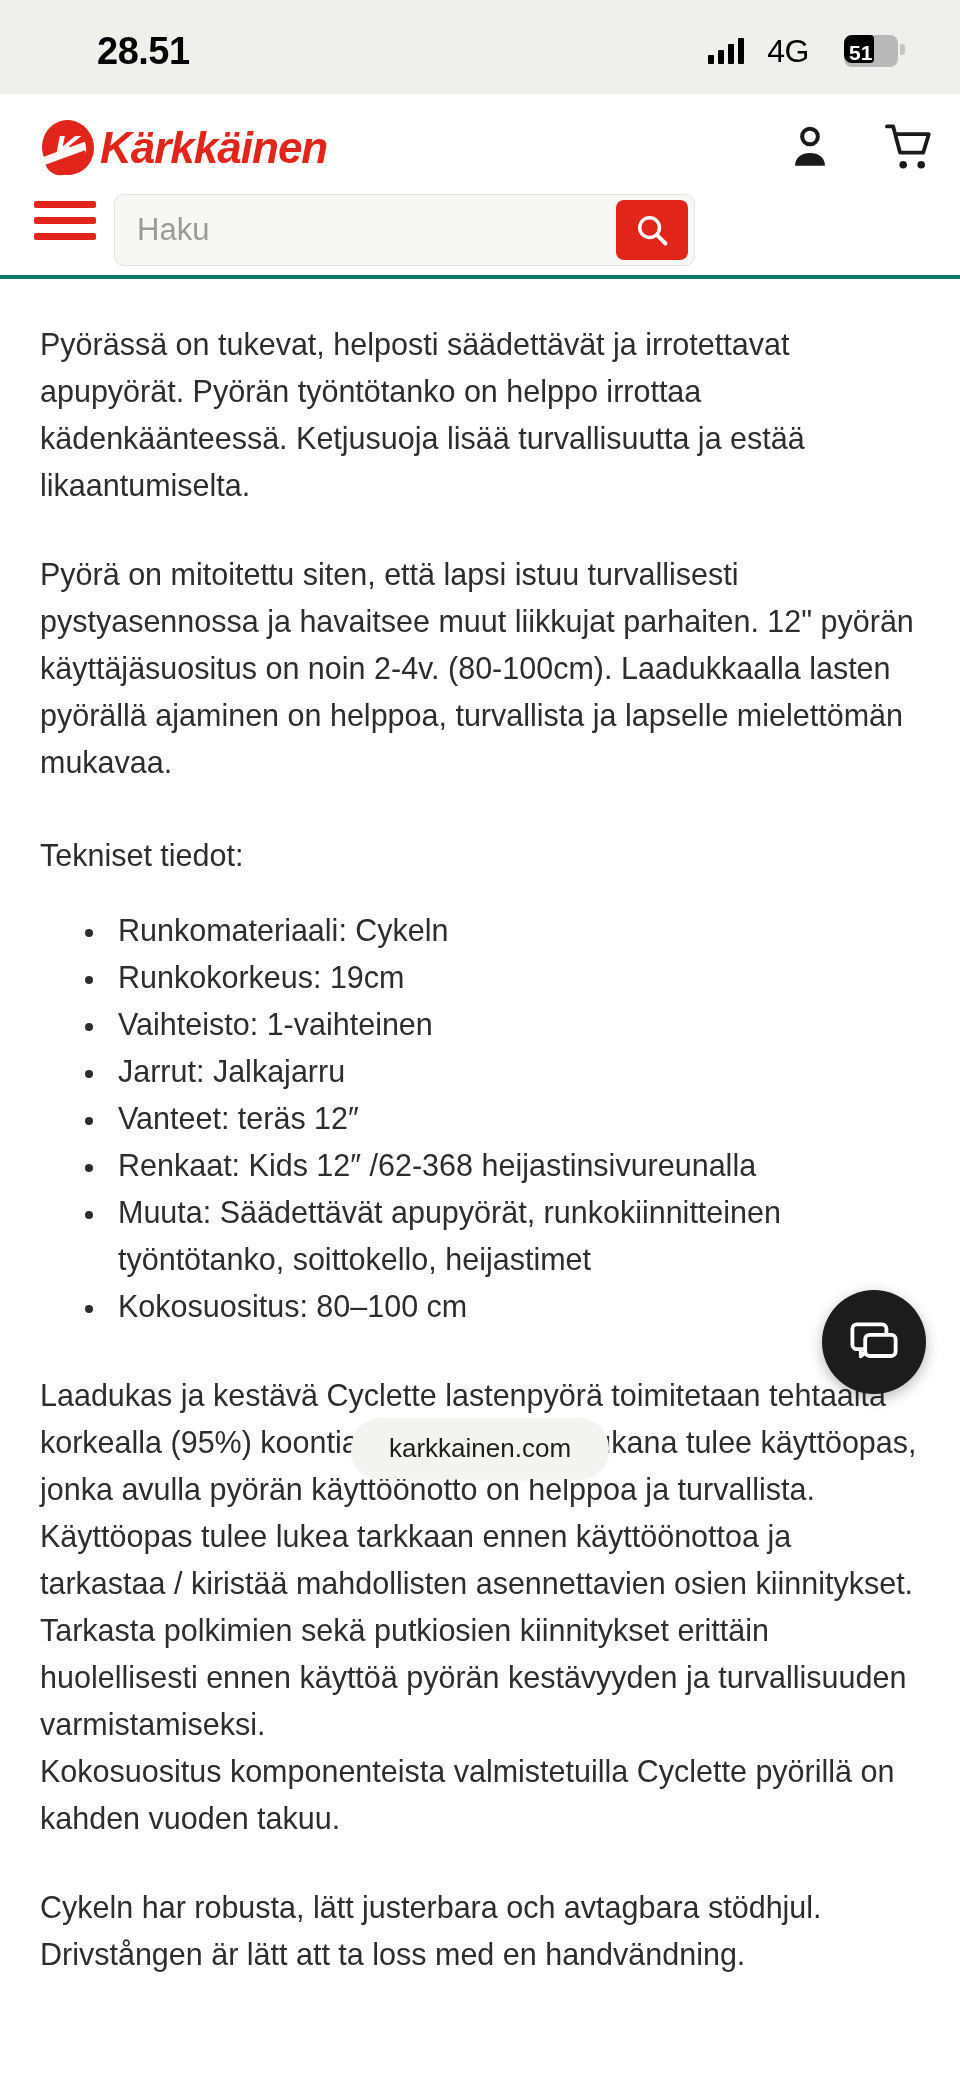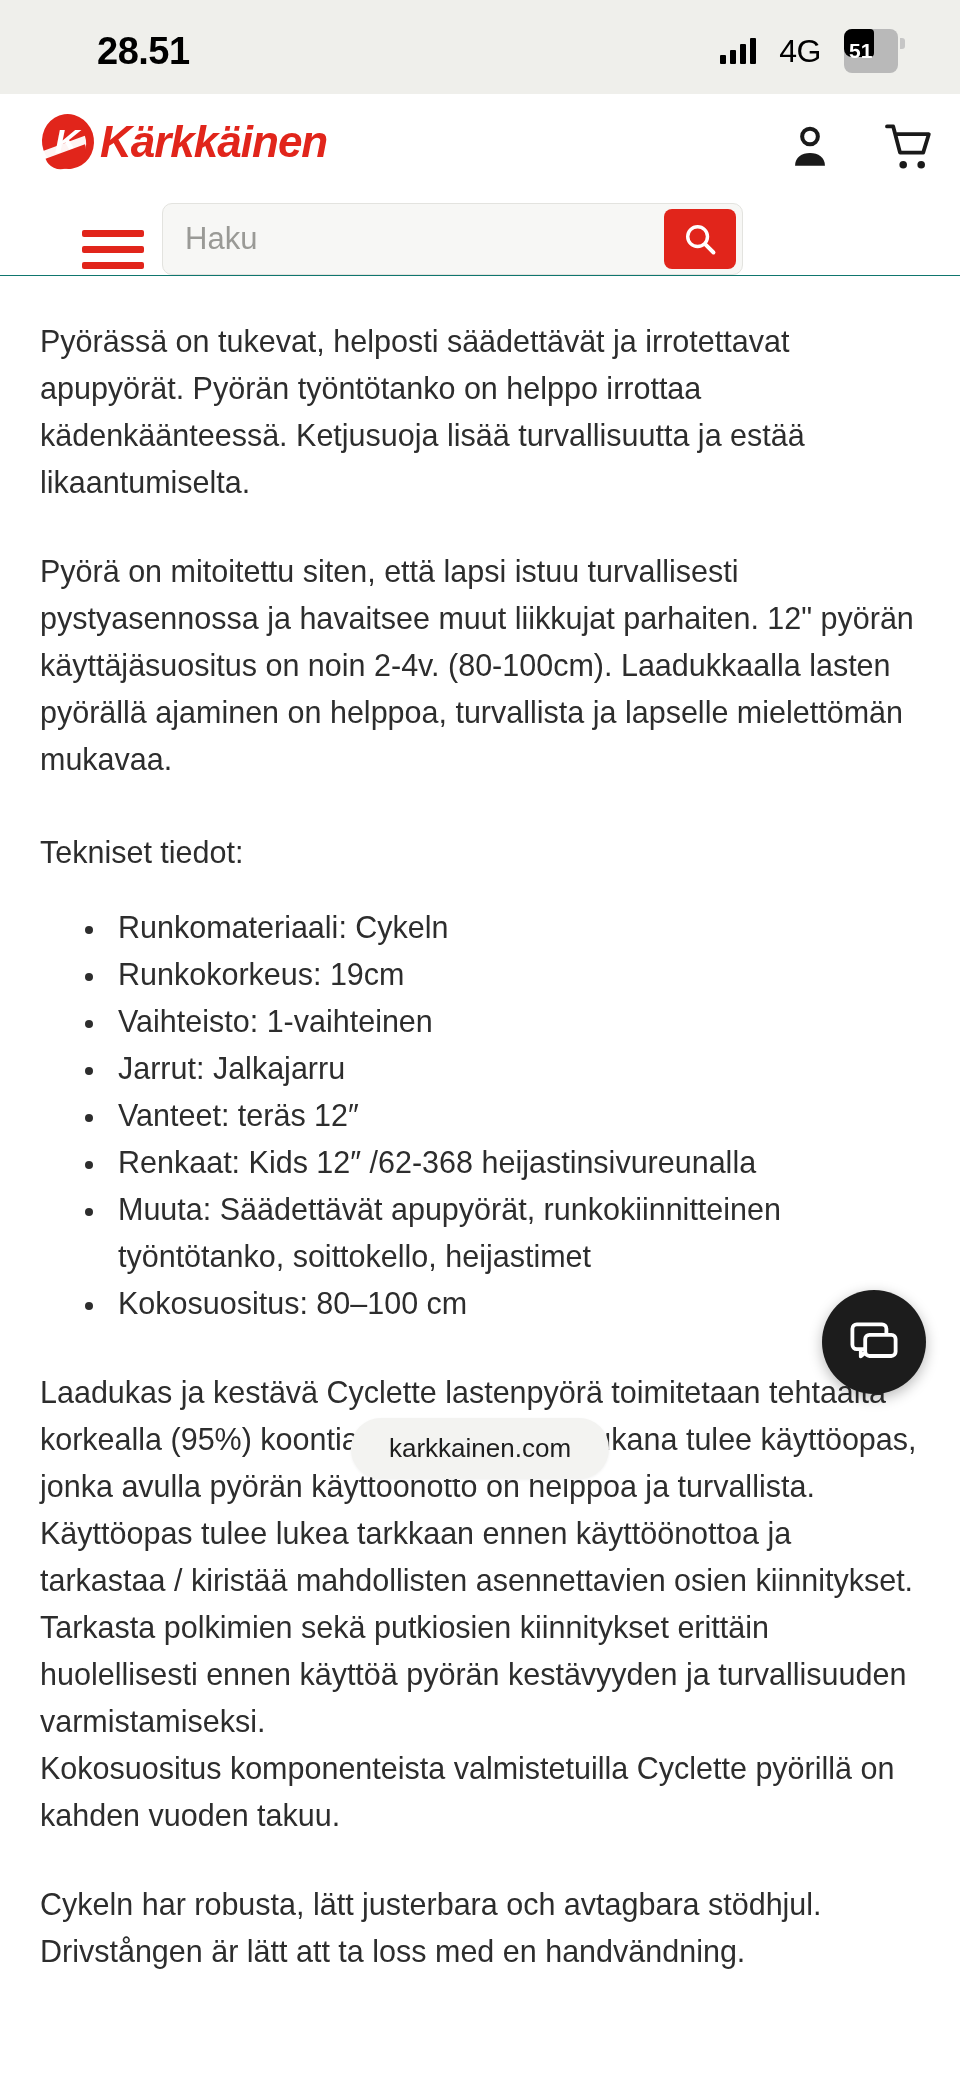--- a/index.html
+++ b/index.html
@@ -61,26 +61,26 @@
   .signal-bars i:nth-child(4) { height: 26px; }
   .net-label {
     font-size: 32px;
     font-weight: 500;
     color: #000;
     letter-spacing: -0.5px;
   }
   .battery {
     position: relative;
     width: 54px;
-    height: 44px;
+    height: 32px;
     border-radius: 8px;
     background: #b9b9b9;
     display: flex;
-    align-items: center;
-    margin-left: 0;
+    align-items: flex-end;
+    margin-left: 12px;
   }
   .battery .fill {
     position: absolute;
     left: 0; top: 0;
     height: 28px;
     width: 30px;
     background: #000;
     border-radius: 8px 4px 4px 8px;
   }
   .battery .pct {
@@ -112,21 +112,21 @@
   }
   .header-top {
     position: relative;
     height: 100px;
     display: flex;
     align-items: center;
   }
   .logo {
     position: absolute;
     left: 42px;
-    top: 20px;
+    top: 26px;
     display: flex;
     align-items: center;
     gap: 6px;
   }
   .logo-mark {
     position: relative;
     width: 52px;
     height: 55px;
   }
   .logo-mark .disc {
@@ -192,23 +192,22 @@
     align-items: center;
     justify-content: center;
     cursor: pointer;
   }
   .icon-btn svg { display: block; }
 
   .header-search-row {
     position: relative;
     height: 81px;
     display: flex;
-    align-items: flex-end;
+    align-items: flex-start;
     padding-left: 34px;
-    margin-left: 48px;
   }
   .hamburger {
     width: 62px;
     height: 52px;
     display: flex;
     flex-direction: column;
     justify-content: center;
     gap: 9px;
     cursor: pointer;
     margin-right: 18px;
@@ -258,21 +257,21 @@
   }
 
   
   .content {
     position: absolute;
     top: 275px;
     left: 0;
     width: 960px;
     height: 1806px;
     background: #ffffff;
-    border-top: 1px solid #0f766e;
+    border-top: 4px solid #0f766e;
     padding: 0 40px;
     overflow: hidden;
   }
   .content p, .content li {
     font-size: 30.5px;
     line-height: 47px;
     color: #2d2d2d;
     font-family: "Liberation Sans", sans-serif;
   }
   .para { margin-top: 42px; }

